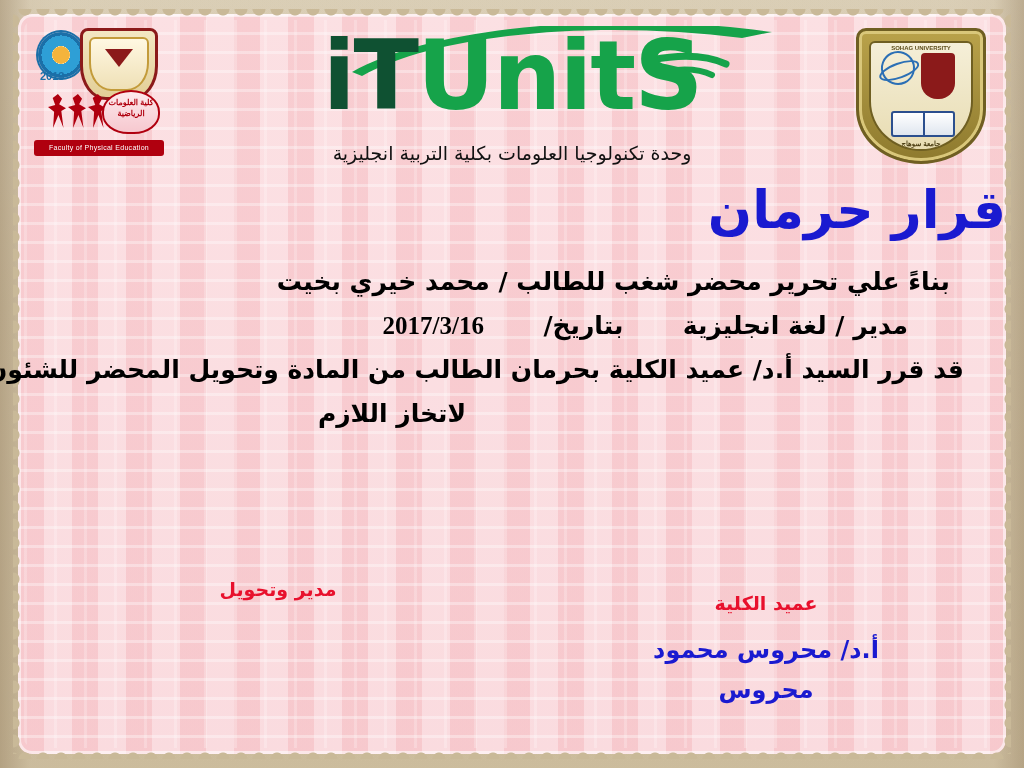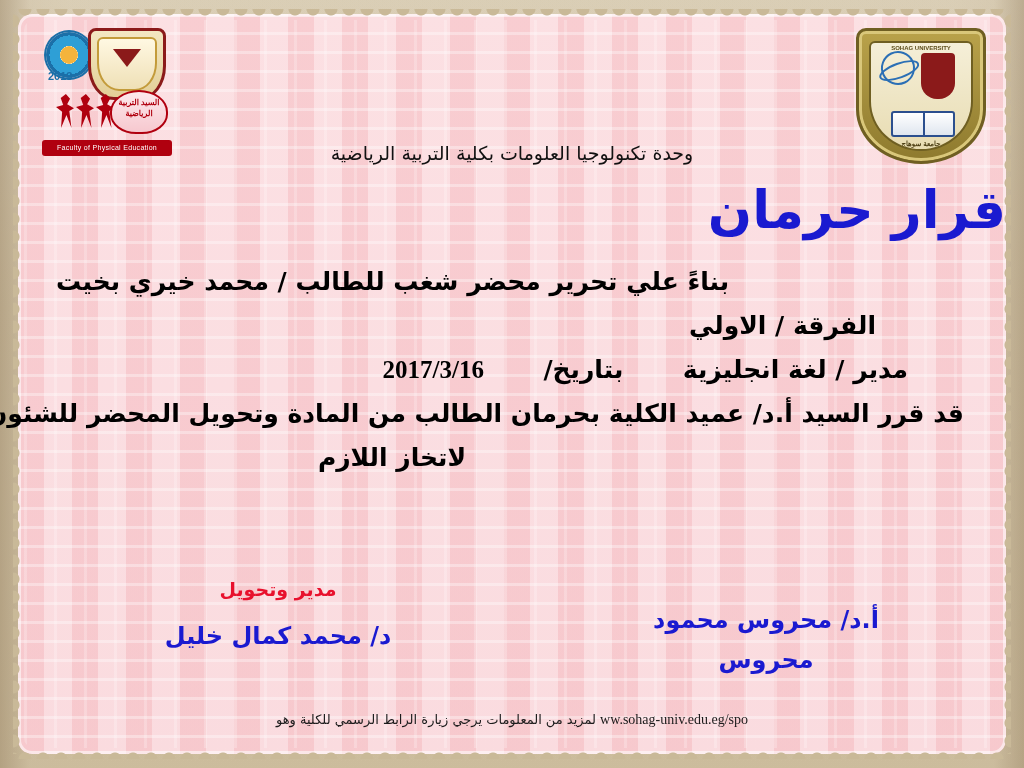--- a/index.html
+++ b/index.html
@@ -73,21 +73,21 @@
   
   .header {
     position: absolute;
     left: 0; top: 0;
     width: 988px;
     height: 170px;
   }
 
   .logo-left {
     position: absolute;
-    left: 24px;
+    left: 16px;
     top: 12px;
     width: 130px;
     height: 130px;
   }
   .logo-right {
     position: absolute;
     right: 20px;
     top: 14px;
     width: 124px;
     height: 130px;
@@ -333,21 +333,21 @@
     text-align: center;
     font-family: "DejaVu Sans", "Liberation Sans", sans-serif;
     color: #000;
   }
   .body-block .line {
     font-size: 25px;
     font-weight: bold;
     line-height: 44px;
     white-space: nowrap;
   }
-  .body-block .line.l1 { text-align: left; padding-right: 18px; }
+  .body-block .line.l1 { text-align: right; padding-right: 18px; }
   .body-block .line.l2 { text-align: right; padding-right: 92px; }
   .body-block .line.l3 { text-align: right; padding-right: 60px; }
   .body-block .line.l4 { text-align: right; padding-right: 4px; }
   .body-block .line.l5 { text-align: center; padding-right: 240px; }
   .body-block .date {
     direction: ltr;
     display: inline-block;
     font-family: "Liberation Serif", serif;
     font-weight: bold;
   }
@@ -420,65 +420,68 @@
           <div class="shield">
             <div class="inner"></div>
             <div class="bird"></div>
           </div>
           <div class="year">2013</div>
           <div class="runners">
               <i></i>
               <i></i>
               <i></i>
             </div>
-          <div class="arabic-badge">السيد التربية الرياضية</div>
+          <div class="arabic-badge">كلية العلومات الرياضية</div>
           <div class="label">Faculty of Physical Education</div>
         </div>
       </div>
 
+      <div class="wordmark">
+        <svg class="swoosh" viewBox="0 0 420 54" xmlns="http://www.w3.org/2000/svg">
+          <path d="M10 50 C 90 6, 250 -6, 390 12 L 420 6 C 280 -14, 90 -4, 0 46 Z" fill="#16a34a"></path>
+          <path d="M300 34 C 330 28, 356 30, 374 38" stroke="#16a34a" stroke-width="7" fill="none" stroke-linecap="round"></path>
+          <path d="M308 46 C 330 42, 348 43, 360 49" stroke="#16a34a" stroke-width="6" fill="none" stroke-linecap="round"></path>
+        </svg>
+        <div class="text"><span class="dark">iT</span><span>UnitS</span></div>
+      </div>
 
       <div class="logo-right">
         <div class="sohag">
           <div class="field">
             <div class="topwords">SOHAG UNIVERSITY</div>
             <div class="atom"></div>
             <div class="vase"></div>
             <div class="book"></div>
             <div class="botwords">جامعة سوهاج</div>
           </div>
         </div>
       </div>
 
-      <div class="subtitle">وحدة تكنولوجيا العلومات بكلية التربية الرياضية</div>
+      <div class="subtitle">وحدة تكنولوجيا العلومات بكلية التربية انجليزية</div>
     </div>
 
     <div class="doc-title">قرار حرمان</div>
 
     <div class="body-block">
       <div class="line l1">بناءً علي تحرير محضر شغب للطالب / محمد خيري بخيت</div>
-      <div class="line l2">الفرقة / الاولي</div>
       <div class="line l3">
         <span>مدير / لغة انجليزية</span>
         <span class="spacer-gap"></span>
         <span>بتاريخ/</span>
         <span class="spacer-gap"></span>
         <span class="date">2017/3/16</span>
       </div>
       <div class="line l4">قد قرر السيد أ.د/ عميد الكلية بحرمان الطالب من المادة وتحويل المحضر للشئون القانونية</div>
       <div class="line l5">لاتخاز اللازم</div>
     </div>
 
     <div class="signatures">
       <div class="sig unit">
         <div class="role">مدير وتحويل</div>
-        <div class="person">د/ محمد كمال خليل</div>
       </div>
       <div class="sig dean">
+        <div class="role">عميد الكلية</div>
         <div class="person">أ.د/ محروس محمود محروس</div>
       </div>
     </div>
 
-    <div class="footer">
-      <span class="url">ww.sohag-univ.edu.eg/spo</span>
-      <span>لمزيد من المعلومات يرجي زيارة الرابط الرسمي للكلية وهو</span>
-    </div>
   </div>
 </div>
 
 </body></html>

